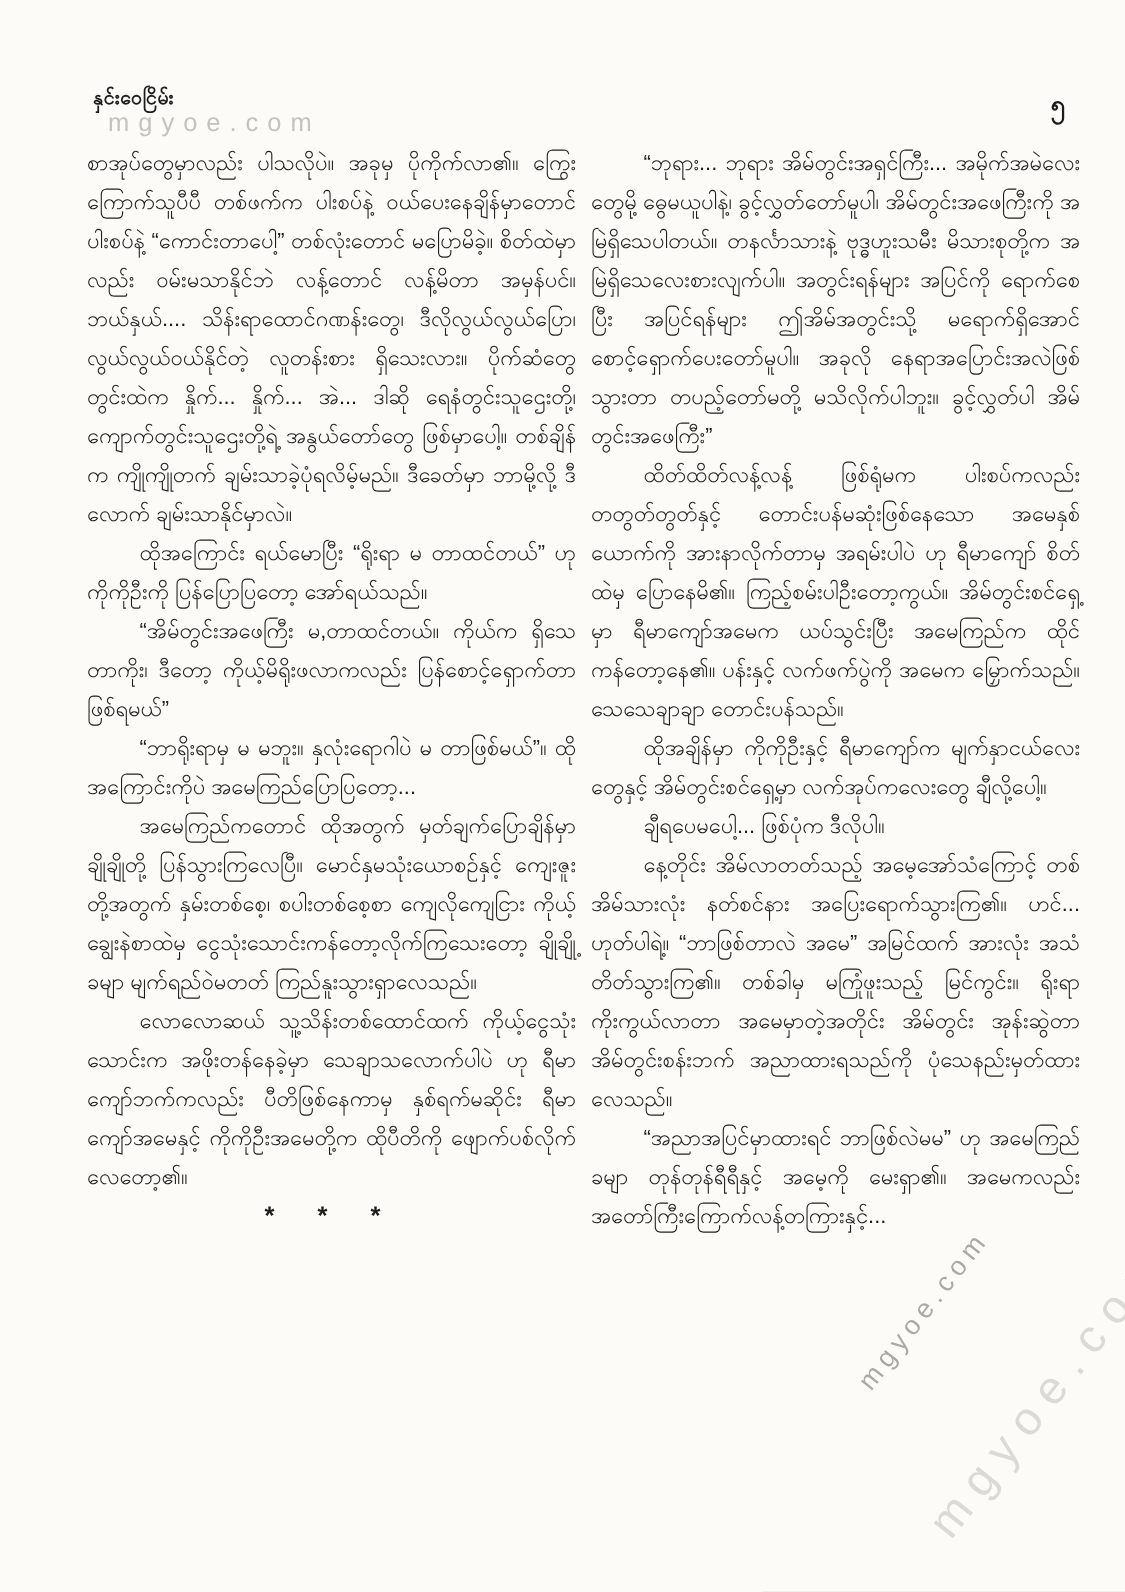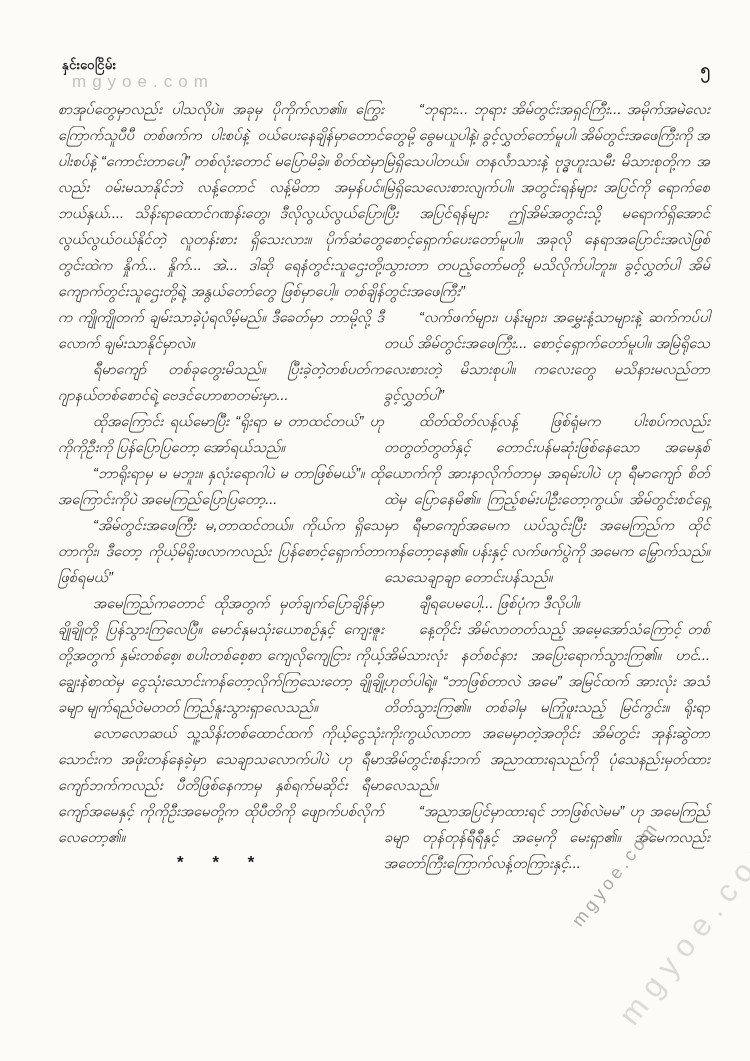--- a/index.html
+++ b/index.html
@@ -53,21 +53,21 @@
     color: #c6c5c0;
     opacity: 0.6;
     transform: rotate(-52deg);
     transform-origin: left top;
     white-space: nowrap;
   }
   .columns {
     position: absolute;
     top: 96px; left: 58px; right: 30px;
     display: flex;
-    font-style: italic;
+    gap: 10px;
   }
   .col {
     width: 326px;
     font-size: 14.6px;
     line-height: 26px;
     text-align: justify;
   }
   .col p {
     margin: 0;
     text-indent: 2.4em;
@@ -88,32 +88,31 @@
 <div class="page">
 
   <div class="running-head">နှင်းဝေငြိမ်း</div>
   <div class="page-number">၅</div>
 
   <div class="wm-top">mgyoe.com</div>
 
   <div class="columns">
     <div class="col">
       <p class="no-indent">စာအုပ်တွေမှာလည်း ပါသလိုပဲ။ အခုမှ ပိုကိုက်လာ၏။ ကြွေးကြောက်သူပီပီ တစ်ဖက်က ပါးစပ်နဲ့ ဝယ်ပေးနေချိန်မှာတောင် ပါးစပ်နဲ့ “ကောင်းတာပေါ့” တစ်လုံးတောင် မပြောမိခဲ့။ စိတ်ထဲမှာလည်း ဝမ်းမသာနိုင်ဘဲ လန့်တောင် လန့်မိတာ အမှန်ပင်။ ဘယ်နှယ်.... သိန်းရာထောင်ဂဏန်းတွေ၊ ဒီလိုလွယ်လွယ်ပြော၊ လွယ်လွယ်ဝယ်နိုင်တဲ့ လူတန်းစား ရှိသေးလား။ ပိုက်ဆံတွေ တွင်းထဲက နှိုက်... နှိုက်... အဲ... ဒါဆို ရေနံတွင်းသူဌေးတို့၊ ကျောက်တွင်းသူဌေးတို့ရဲ့ အနွယ်တော်တွေ ဖြစ်မှာပေါ့။ တစ်ချိန်က ကျိုကျိုတက် ချမ်းသာခဲ့ပုံရလိမ့်မည်။ ဒီခေတ်မှာ ဘာမို့လို့ ဒီလောက် ချမ်းသာနိုင်မှာလဲ။</p>
-      <p>ရီမာကျော် တစ်ခုတွေးမိသည်။ ပြီးခဲ့တဲ့တစ်ပတ်က ဂျာနယ်တစ်စောင်ရဲ့ ဗေဒင်ဟောစာတမ်းမှာ...</p>
       <p>ထိုအကြောင်း ရယ်မောပြီး “ရိုးရာ မ တာထင်တယ်” ဟု ကိုကိုဦးကို ပြန်ပြောပြတော့ အော်ရယ်သည်။</p>
+      <p>“အိမ်တွင်းအဖေကြီး မ,တာထင်တယ်။ ကိုယ်က ရှိသေတာကိုး၊ ဒီတော့ ကိုယ့်မိရိုးဖလာကလည်း ပြန်စောင့်ရှောက်တာဖြစ်ရမယ်”</p>
       <p>“ဘာရိုးရာမှ မ မဘူး။ နှလုံးရောဂါပဲ မ တာဖြစ်မယ်”။ ထိုအကြောင်းကိုပဲ အမေကြည်ပြောပြတော့...</p>
-      <p>“အိမ်တွင်းအဖေကြီး မ,တာထင်တယ်။ ကိုယ်က ရှိသေတာကိုး၊ ဒီတော့ ကိုယ့်မိရိုးဖလာကလည်း ပြန်စောင့်ရှောက်တာဖြစ်ရမယ်”</p>
       <p>အမေကြည်ကတောင် ထိုအတွက် မှတ်ချက်ပြောချိန်မှာ ချိုချိုတို့ ပြန်သွားကြလေပြီ။ မောင်နှမသုံးယောစဉ်နှင့် ကျေးဇူးတို့အတွက် နှမ်းတစ်စေ့၊ စပါးတစ်စေ့စာ ကျေလိုကျေငြား ကိုယ့်ချွေးနဲစာထဲမှ ငွေသုံးသောင်းကန်တော့လိုက်ကြသေးတော့ ချိုချို့ခမျာ မျက်ရည်ဝဲမတတ် ကြည်နူးသွားရှာလေသည်။</p>
       <p>လောလောဆယ် သူ့သိန်းတစ်ထောင်ထက် ကိုယ့်ငွေသုံးသောင်းက အဖိုးတန်နေခဲ့မှာ သေချာသလောက်ပါပဲ ဟု ရီမာကျော်ဘက်ကလည်း ပီတိဖြစ်နေကာမှ နှစ်ရက်မဆိုင်း ရီမာကျော်အမေနှင့် ကိုကိုဦးအမေတို့က ထိုပီတိကို ဖျောက်ပစ်လိုက်လေတော့၏။</p>
       <p class="separator">*  *  *</p>
     </div>
     <div class="col">
       <p>“ဘုရား... ဘုရား အိမ်တွင်းအရှင်ကြီး... အမိုက်အမဲလေးတွေမို့ ဓွေမယူပါနဲ့၊ ခွင့်လွှတ်တော်မူပါ၊ အိမ်တွင်းအဖေကြီးကို အမြဲရှိသေပါတယ်။ တနင်္လာသားနဲ့ ဗုဒ္ဓဟူးသမီး မိသားစုတို့က အမြဲရှိသေလေးစားလျက်ပါ။ အတွင်းရန်များ အပြင်ကို ရောက်စေပြီး အပြင်ရန်များ ဤအိမ်အတွင်းသို့ မရောက်ရှိအောင် စောင့်ရှောက်ပေးတော်မူပါ။ အခုလို နေရာအပြောင်းအလဲဖြစ်သွားတာ တပည့်တော်မတို့ မသိလိုက်ပါဘူး။ ခွင့်လွှတ်ပါ အိမ်တွင်းအဖေကြီး”</p>
-      <p>“လက်ဖက်များ၊ ပန်းများ၊ အမွှေးနံ့သာများနဲ့ ဆက်ကပ်ပါတယ် အိမ်တွင်းအဖေကြီး... စောင့်ရှောက်တော်မူပါ။ အမြဲရိုသေလေးစားတဲ့ မိသားစုပါ။ ကလေးတွေ မသိနားမလည်တာ ခွင့်လွှတ်ပါ”</p>
       <p>ထိတ်ထိတ်လန့်လန့် ဖြစ်ရုံမက ပါးစပ်ကလည်း တတွတ်တွတ်နှင့် တောင်းပန်မဆုံးဖြစ်နေသော အမေနှစ်ယောက်ကို အားနာလိုက်တာမှ အရမ်းပါပဲ ဟု ရီမာကျော် စိတ်ထဲမှ ပြောနေမိ၏။ ကြည့်စမ်းပါဦးတော့ကွယ်။ အိမ်တွင်းစင်ရှေ့မှာ ရီမာကျော်အမေက ယပ်သွင်းပြီး အမေကြည်က ထိုင်ကန်တော့နေ၏။ ပန်းနှင့် လက်ဖက်ပွဲကို အမေက မြှောက်သည်။ သေသေချာချာ တောင်းပန်သည်။</p>
+      <p>ထိုအချိန်မှာ ကိုကိုဦးနှင့် ရီမာကျော်က မျက်နှာငယ်လေးတွေနှင့် အိမ်တွင်းစင်ရှေ့မှာ လက်အုပ်ကလေးတွေ ချီလို့ပေါ့။</p>
       <p>ချီရပေမပေါ့... ဖြစ်ပုံက ဒီလိုပါ။</p>
       <p>နေ့တိုင်း အိမ်လာတတ်သည့် အမေ့အော်သံကြောင့် တစ်အိမ်သားလုံး နတ်စင်နား အပြေးရောက်သွားကြ၏။ ဟင်... ဟုတ်ပါရဲ့။ “ဘာဖြစ်တာလဲ အမေ” အမြင်ထက် အားလုံး အသံတိတ်သွားကြ၏။ တစ်ခါမှ မကြုံဖူးသည့် မြင်ကွင်း။ ရိုးရာကိုးကွယ်လာတာ အမေမှာတဲ့အတိုင်း အိမ်တွင်း အုန်းဆွဲတာ အိမ်တွင်းစန်းဘက် အညာထားရသည်ကို ပုံသေနည်းမှတ်ထားလေသည်။</p>
       <p>“အညာအပြင်မှာထားရင် ဘာဖြစ်လဲမမ” ဟု အမေကြည်ခမျာ တုန်တုန်ရီရီနှင့် အမေ့ကို မေးရှာ၏။ အမေကလည်း အတော်ကြီးကြောက်လန့်တကြားနှင့်...</p>
     </div>
   </div>
 
   <div class="wm-bottom-small">mgyoe.com</div>
   <div class="wm-bottom-large">mgyoe.com</div>
 
 </div>

